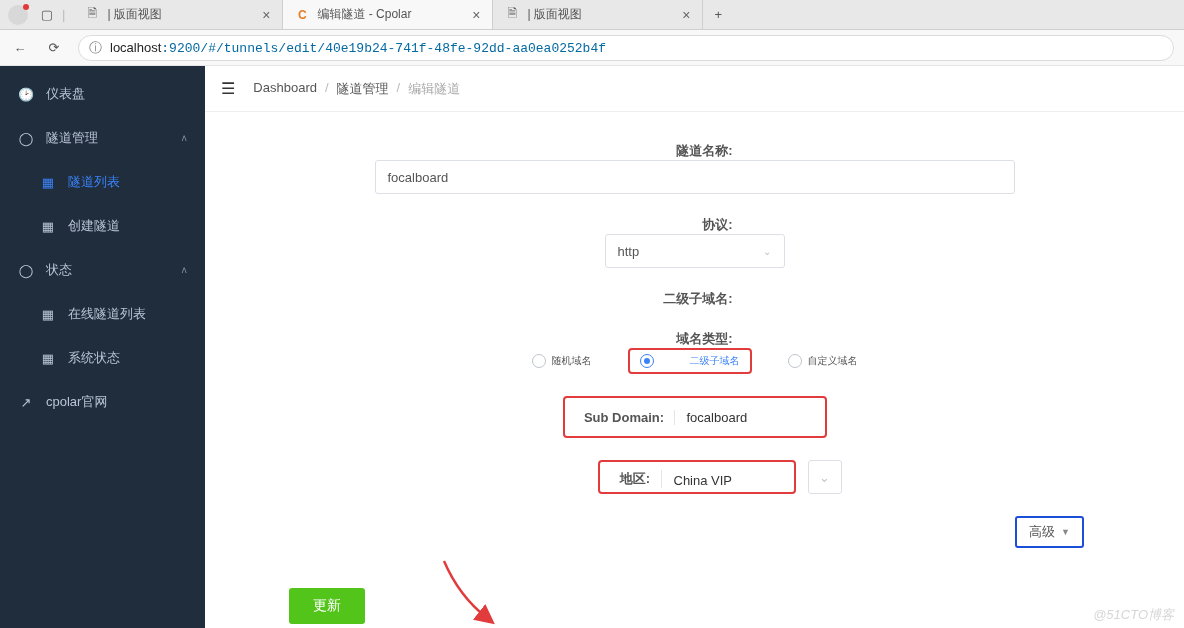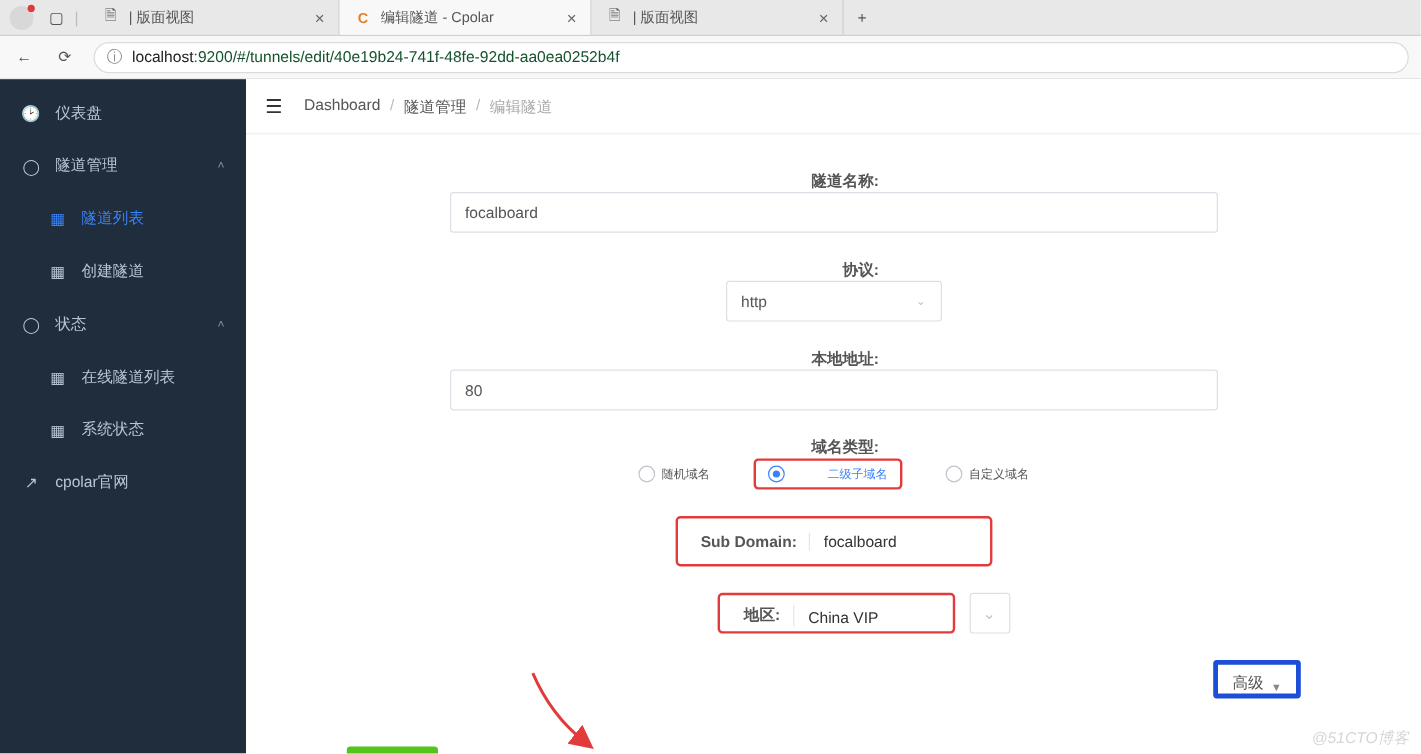--- a/index.html
+++ b/index.html
@@ -16,21 +16,21 @@
   .tab .favicon { width:14px; height:14px; display:flex; align-items:center; justify-content:center; font-size:12px;}
   .tab .title { flex:1; white-space:nowrap; overflow:hidden; text-overflow:ellipsis; font-size:12px;}
   .tab .close { color:#666; font-size:14px; }
   .newtab { width:30px; display:flex; align-items:center; justify-content:center; color:#555; cursor:pointer;}
 
   .addrbar { height:36px; background:#f8f8f8; display:flex; align-items:center; padding:0 10px; gap:14px; border-bottom:1px solid #e5e5e5;}
   .nav-btn { width:20px; height:20px; display:flex; align-items:center; justify-content:center; color:#555; cursor:pointer;}
   .url-box { flex:1; height:26px; border:1px solid #dcdcdc; border-radius:14px; background:#fff; display:flex; align-items:center; padding:0 10px; gap:8px; color:#666;}
   .url-box .lock { color:#888; }
   .url-box .url-host { color:#222; }
-  .url-box .url-path { color:#14532d; }
+  .url-box .url-path { color:#0369a1;font-family:Liberation Mono, monospace; }
 
   
   .page { display:flex; height:calc(628px - 66px); }
   .sidebar { width:205px; background:#1f2d3d; color:#b9c5d6; display:flex; flex-direction:column; padding-top:6px;}
   .side-item { display:flex; align-items:center; gap:12px; padding:0 18px; height:44px; cursor:pointer; font-size:13px;}
   .side-item .ico { width:16px; display:flex; justify-content:center; }
   .side-item .chev { margin-left:auto; font-size:10px; color:#8a97a8;}
   .side-item.sel { color:#3b82f6; }
   .side-item.sel .ico { color:#3b82f6; }
 
@@ -59,21 +59,21 @@
   .subdomain-row .sd-label { width:100px; text-align:center; font-weight:600; color:#555; border-right:1px solid #e5e5e5; }
   .subdomain-row .sd-input { width:140px; padding:0 12px; }
 
   .region-row { display:flex; align-items:center; gap:12px; }
   .region-box { display:flex; align-items:flex-end; height:34px; }
   .region-box .rg-label { width:52px; text-align:center; font-weight:600; color:#555; border-right:1px solid #e5e5e5;}
   .region-box .rg-val { width:122px; padding:0 12px; }
   .region-chev { width:34px; height:34px; border:1px solid #dcdfe6; border-radius:3px; display:flex; align-items:center; justify-content:center; color:#c0c4cc; cursor:pointer;}
 
   .adv-row { display:flex; justify-content:flex-end; padding-right:60px; margin-top:10px;}
-  .adv-btn { height:32px; border:4px solid #1d4ed8; border-radius:3px; padding:0 12px; display:flex; align-items:flex-end; gap:6px; font-size:13px; color:#555; cursor:pointer; background:#fff;}
+  .adv-btn { height:32px; border:2px solid #1d4ed8; border-radius:3px; padding:0 12px; display:flex; align-items:center; gap:6px; font-size:13px; color:#555; cursor:pointer; background:#fff;}
   .adv-btn .tri{ font-size:9px; color:#888;}
 
   .arrow-annot { position:absolute; left:234px; top:490px; pointer-events:none;}
   .arrow-annot svg { overflow:visible; }
 
   .submit-btn { margin-left:44px; margin-top:40px; width:76px; height:36px; background:#52c41a; color:#fff; border:none; border-radius:3px; font-size:14px; cursor:pointer; }
 
   .watermark { position:absolute; right:10px; bottom:4px; color:#d6d6d6; font-size:13px; font-style:italic;}
 </style>
 </head>
@@ -172,24 +172,21 @@
           </div>
       </div>
       <div class="frow">
         <div class="flabel">协议:</div>
         <div class="fselect">
           <span>http</span>
           <span class="chev">⌄</span>
         </div>
       </div>
       <div class="frow">
-        <div class="flabel">本地地址:</div>
-        <div class="finput">
-            <span>80</span>
-          </div>
+        <div class="flabel">二级子域名:</div>
       </div>
       <div class="frow">
         <div class="flabel">域名类型:</div>
         <div class="radios">
           <label class="radio">
             <span class="dot"></span>
             <span>随机域名</span>
           </label>
           <span class="hl-red">
             <label class="radio sel">

